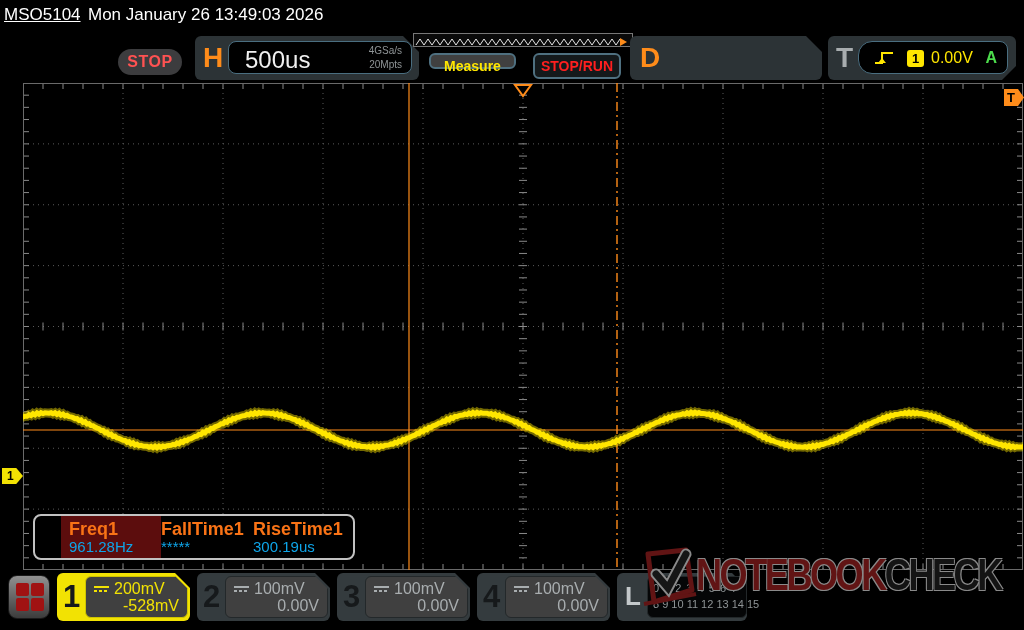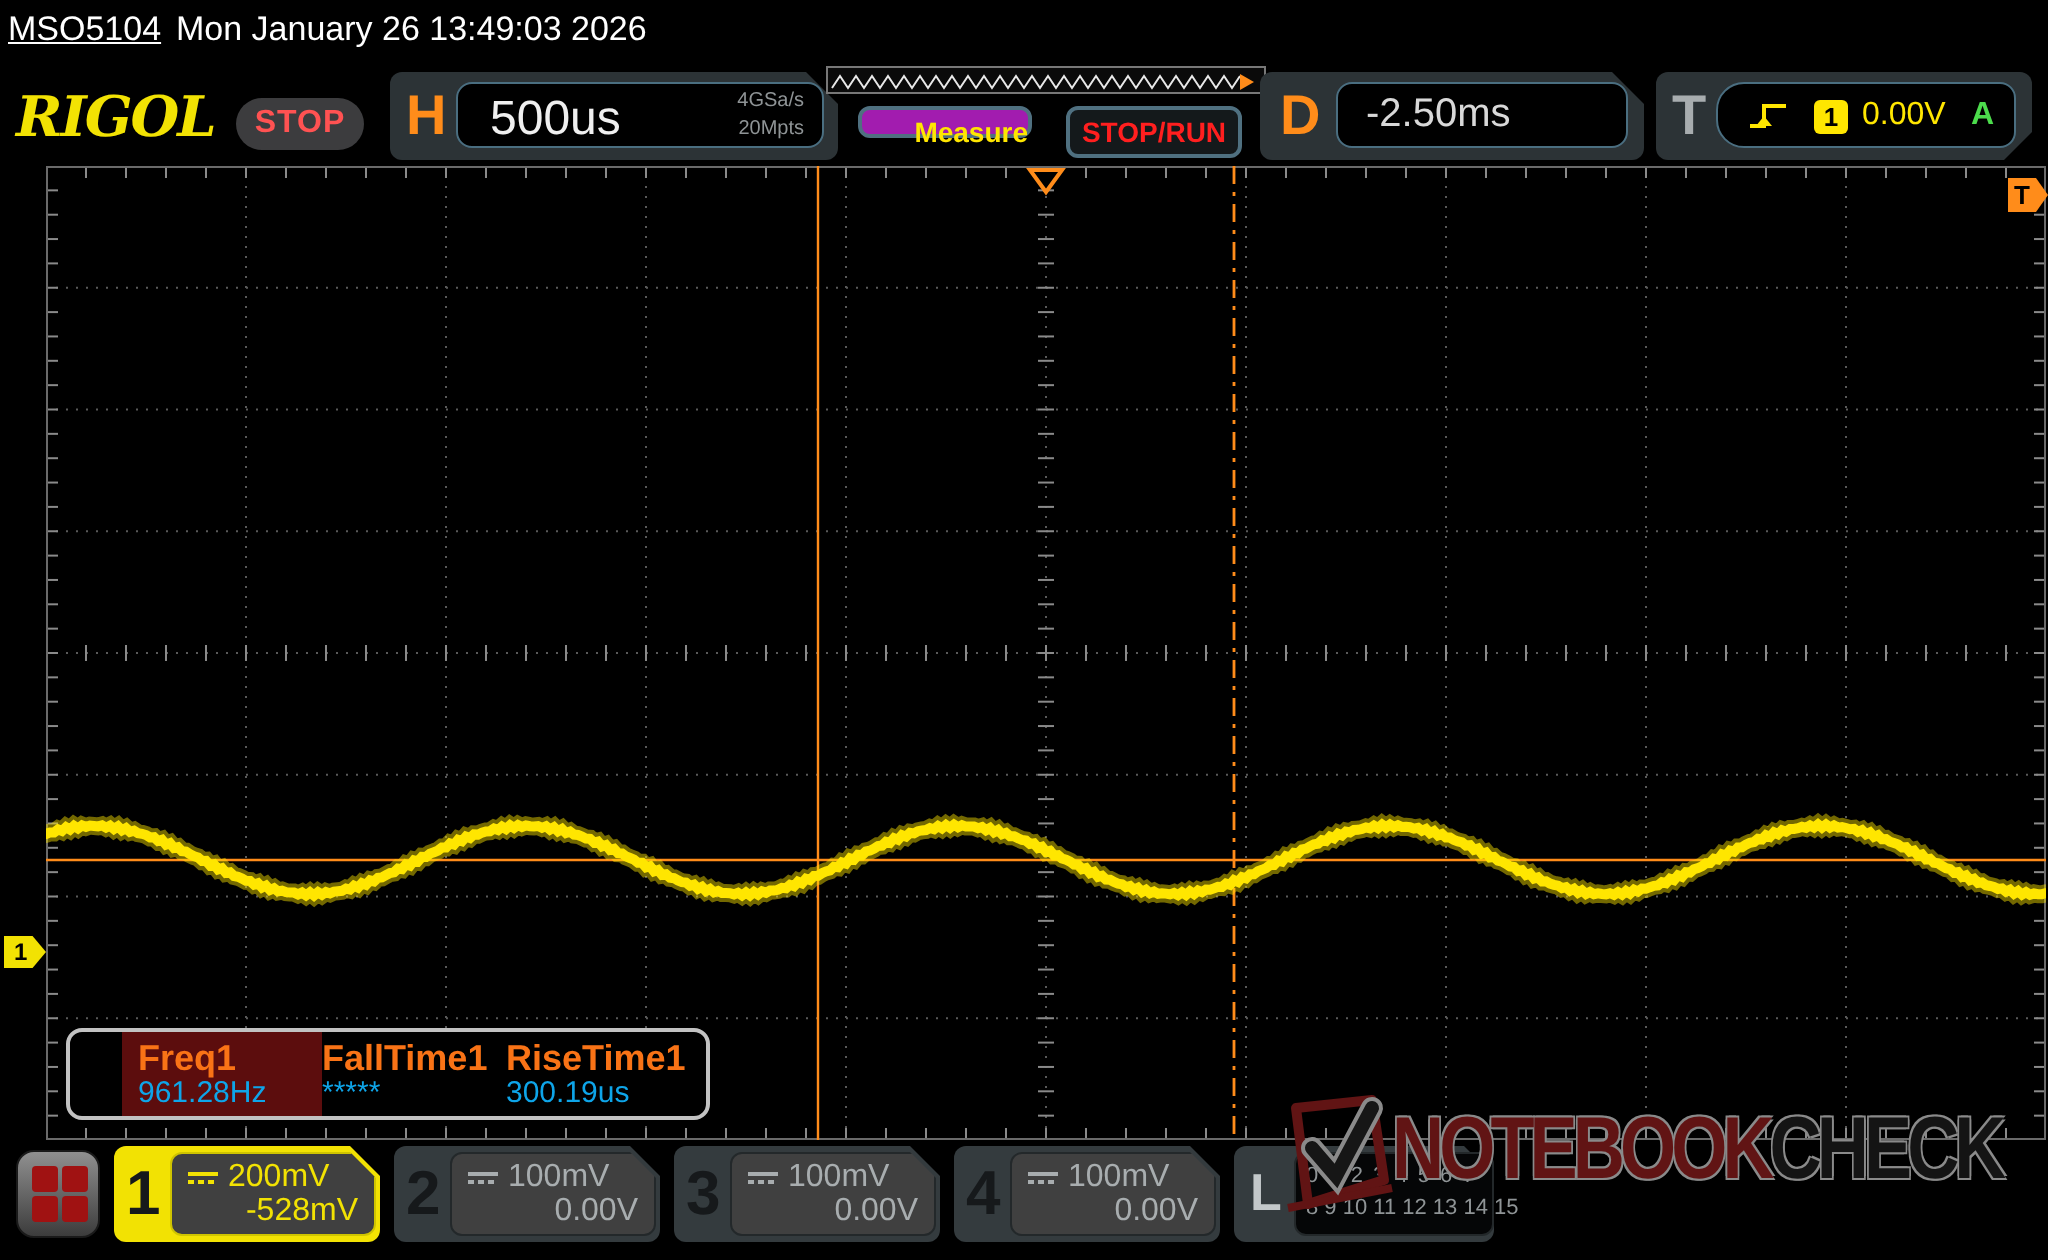--- a/index.html
+++ b/index.html
@@ -27,23 +27,23 @@
   .inner-box { position:absolute; background:#000; border:1px solid #4a6e80; border-radius:8px; }
 
   #h-group { left:195px; top:6px; width:224px; height:44px; }
   #h-label { left:8px; top:6px; color:#ff8c1a; }
   #h-box { left:33px; top:5px; width:184px; height:33px; }
   #h-timebase { position:absolute; left:16px; top:4px; font-size:24px; color:#f0f0f0; }
   #h-rate { position:absolute; right:9px; top:2px; font-size:10px; color:#8f9496; text-align:right; line-height:14px; }
 
   #preview-strip { left:413px; top:3px; width:220px; height:14px; background:#0a0a0a;
                    border:1px solid #777; }
-  #measure-btn { left:429px; top:23px; width:87px; height:16px; background:#a21caf;
+  #measure-btn { left:429px; top:23px; width:87px; height:16px; background:#404040;
                  border:2px solid #4f7080; border-radius:6px; color:#ffe600; font-weight:bold;
-                 font-size:14px; text-align:right; line-height:22px; }
+                 font-size:14px; text-align:center; line-height:22px; }
   #stoprun-btn { left:533px; top:23px; width:88px; height:26px; background:#14191b;
                  border:2px solid #4f7080; border-radius:6px; color:#ff1f1f; font-weight:bold;
                  font-size:14px; text-align:center; line-height:22px; }
 
   #d-group { left:630px; top:6px; width:192px; height:44px; }
   #d-label { left:10px; top:6px; color:#ff8c1a; }
   #d-box { left:38px; top:5px; width:146px; height:33px; }
   #d-value { position:absolute; left:14px; top:4px; font-size:20px; color:#d8d8d8; }
 
   #t-group { left:828px; top:6px; width:188px; height:44px;
@@ -123,21 +123,20 @@
 </style>
 </head>
 <body>
 
 <div id="titlebar" class="abs">
   <span class="model">MSO5104</span>
   <span class="datetime">Mon January 26 13:49:03 2026</span>
 </div>
 
 <div id="header" class="abs">
-  <div id="rigol-logo" class="abs">RIGOL</div>
   <div id="stop-badge" class="abs">STOP</div>
 
   <div id="h-group" class="abs tab">
     <div id="h-label" class="abs tab-letter">H</div>
     <div id="h-box" class="inner-box">
       <span id="h-timebase">500us</span>
       <span id="h-rate">
         <span>4GSa/s</span><br>
         <span>20Mpts</span>
       </span>
@@ -149,23 +148,20 @@
         <polyline points="2,9 6,3 10,9 14,3 18,9 22,3 26,9 30,3 34,9 38,3 42,9 46,3 50,9 54,3 58,9 62,3 66,9 70,3 74,9 78,3 82,9 86,3 90,9 94,3 98,9 102,3 106,9 110,3 114,9 118,3 122,9 126,3 130,9 134,3 138,9 142,3 146,9 150,3 154,9 158,3 162,9 166,3 170,9 174,3 178,9 182,3 186,9 190,3 194,9 198,3 202,9 206,3 " fill="none" stroke="#e8e8e8" stroke-width="1"></polyline>
         <polygon points="206,2 206,10 213,6" fill="#ff8c1a"></polygon>
       </svg>
   </div>
 
   <div id="measure-btn" class="abs">Measure</div>
   <div id="stoprun-btn" class="abs">STOP/RUN</div>
 
   <div id="d-group" class="abs tab">
     <div id="d-label" class="abs tab-letter">D</div>
-    <div id="d-box" class="inner-box">
-      <span id="d-value">-2.50ms</span>
-    </div>
   </div>
 
   <div id="t-group" class="abs tab">
     <div id="t-label" class="abs tab-letter">T</div>
     <div id="t-box" class="inner-box">
       <svg id="t-edge-icon" width="22" height="18">
         <path d="M2,14 H9 V4 H20" stroke="#ffe600" stroke-width="2" fill="none"></path>
         <path d="M9,9 l-4,5 h8 z" fill="#ffe600"></path>
       </svg>
       <span id="t-badge">1</span>

